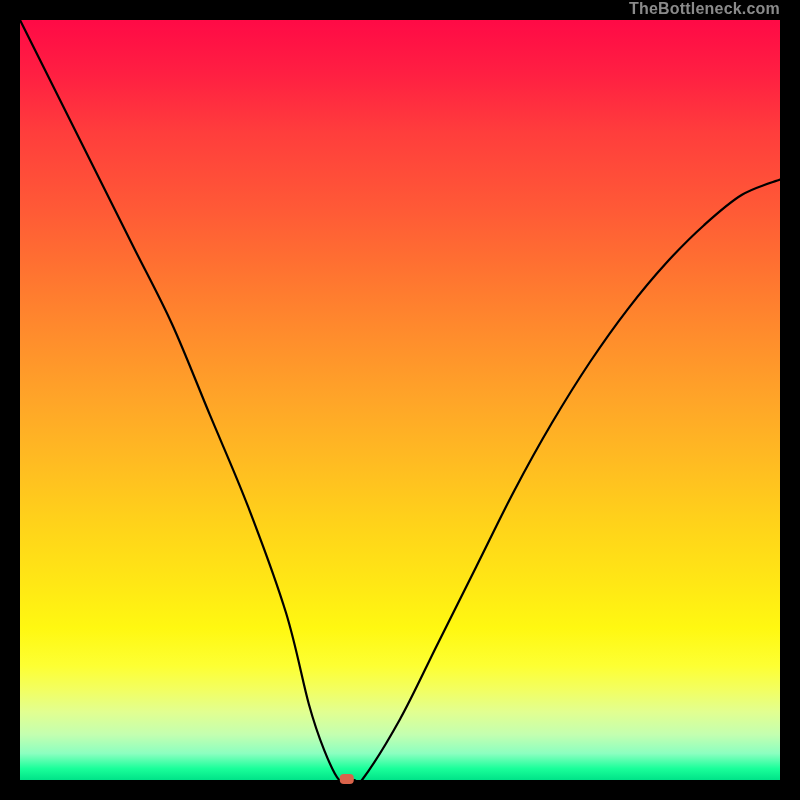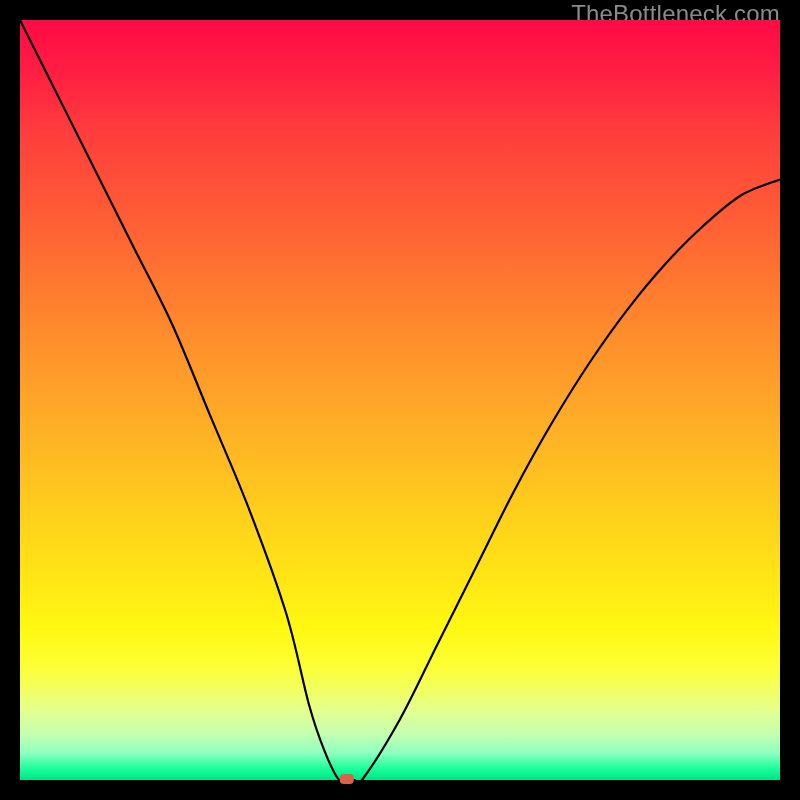--- a/index.html
+++ b/index.html
@@ -63,22 +63,22 @@
     fill: #d9634a;
     stroke: none;
     rx: 4;
     ry: 4;
   }
   .watermark {
     position: absolute;
     top: 0px;
     right: 20px;
     color: #8a8a8a;
-    font-size: 24px;
-    font-weight: 400;
+    font-size: 16px;
+    font-weight: 700;
     letter-spacing: 0.2px;
     user-select: none;
   }
 </style>
 </head>
 <body>
 
 <div class="frame">
   <div class="watermark">TheBottleneck.com</div>
   <div class="plot-area">

